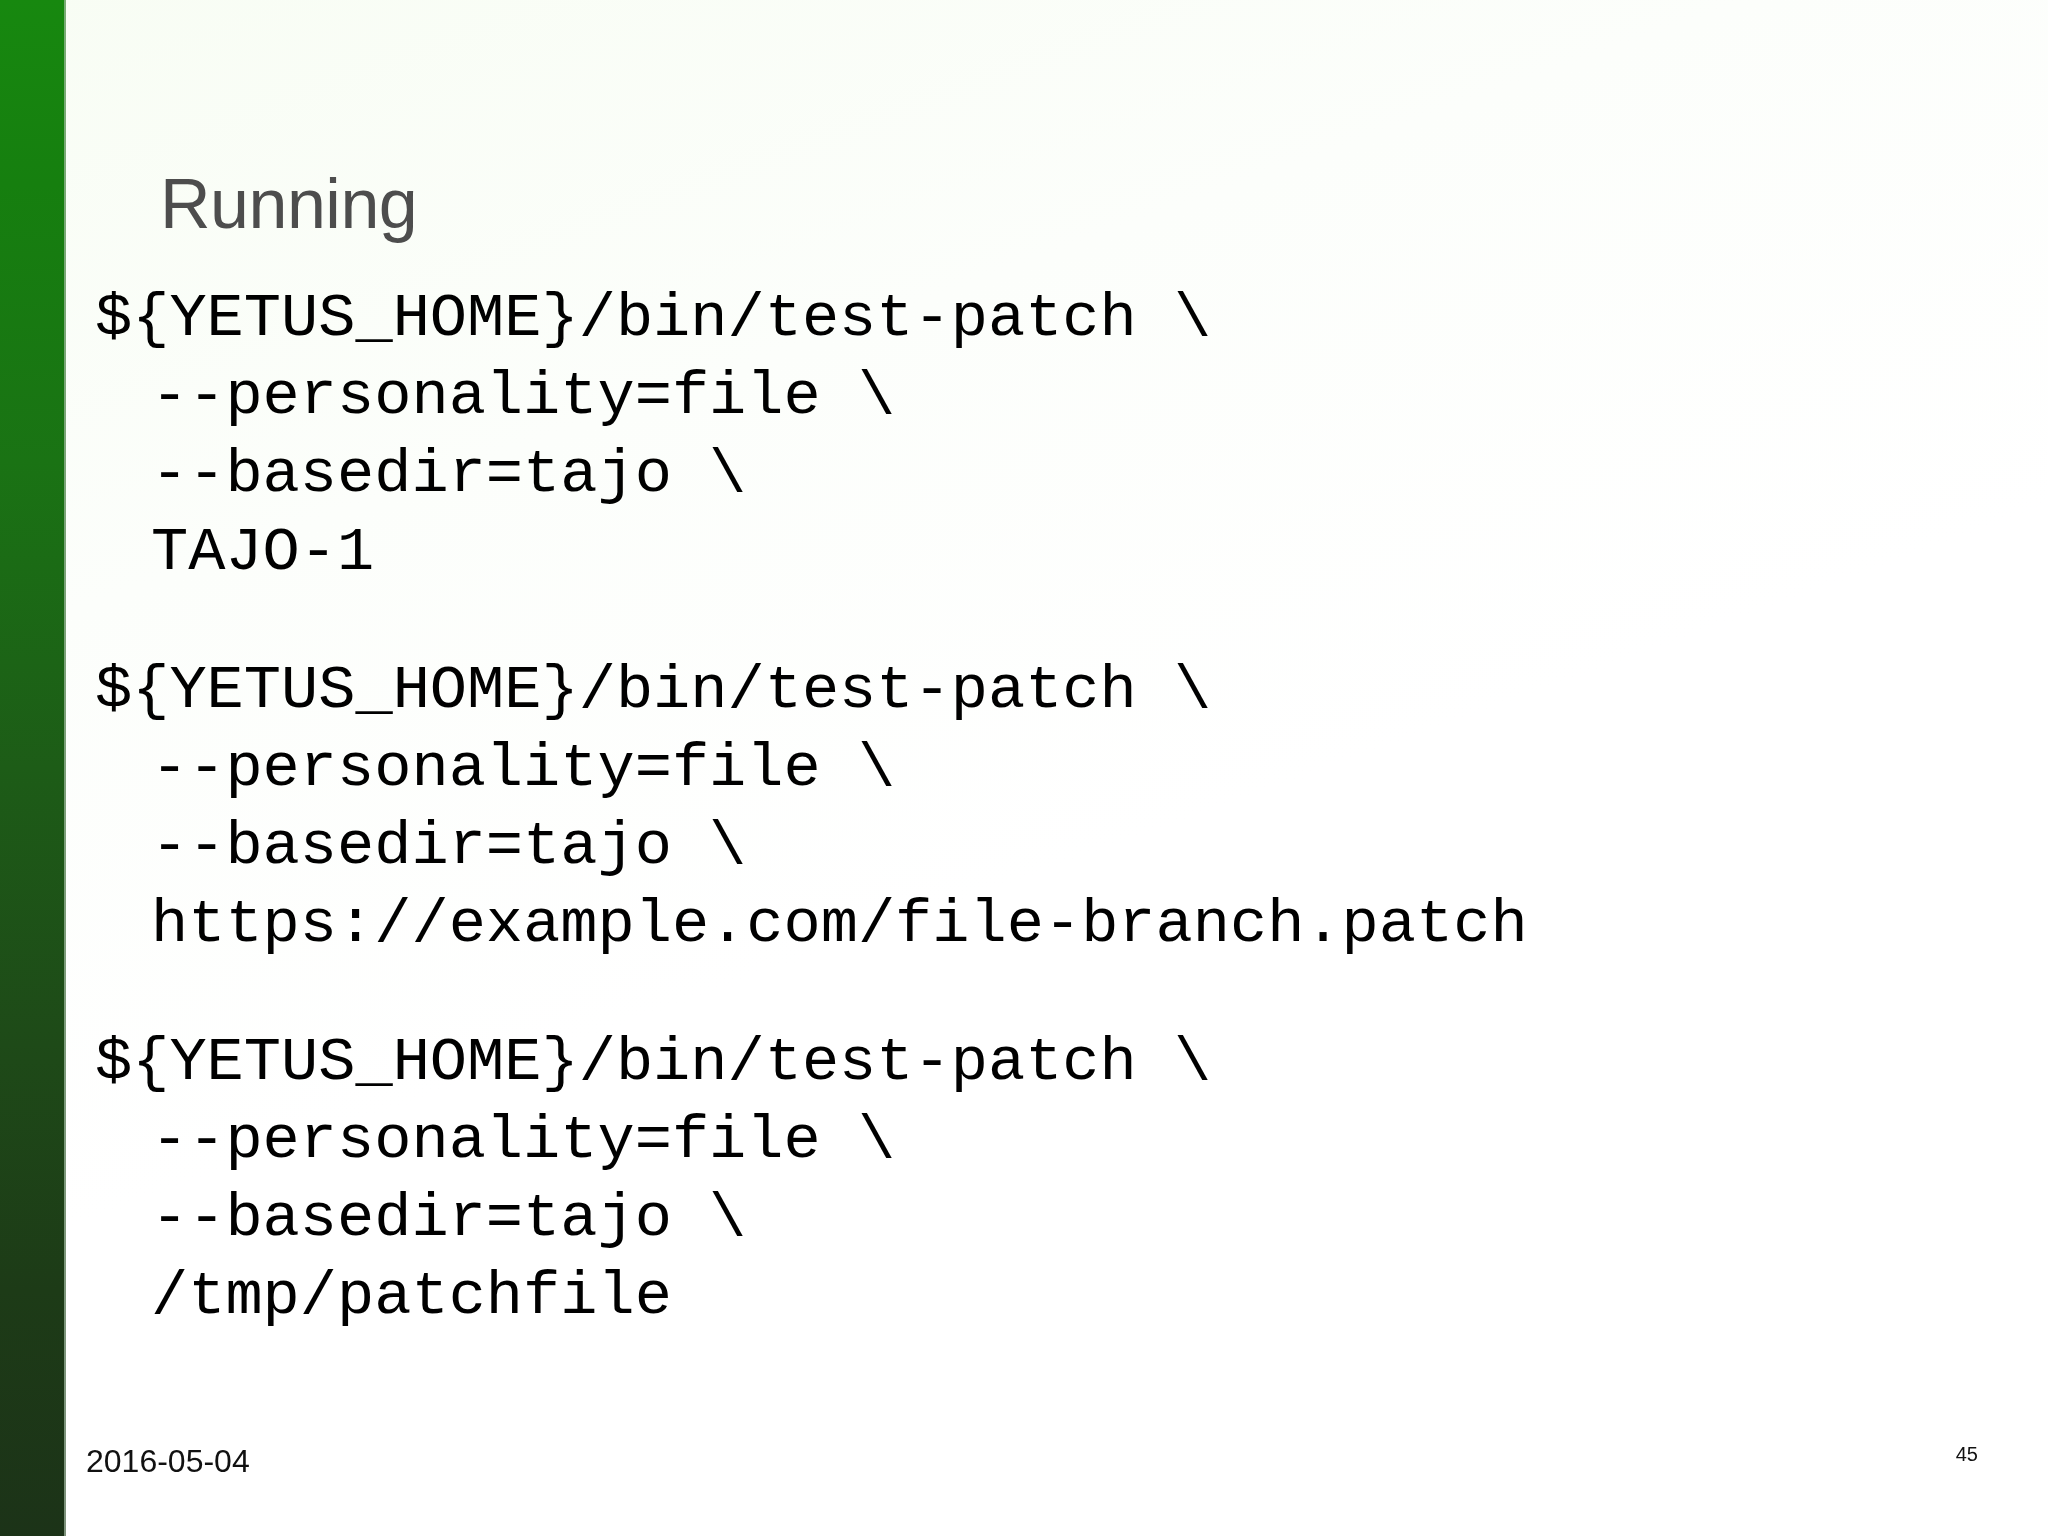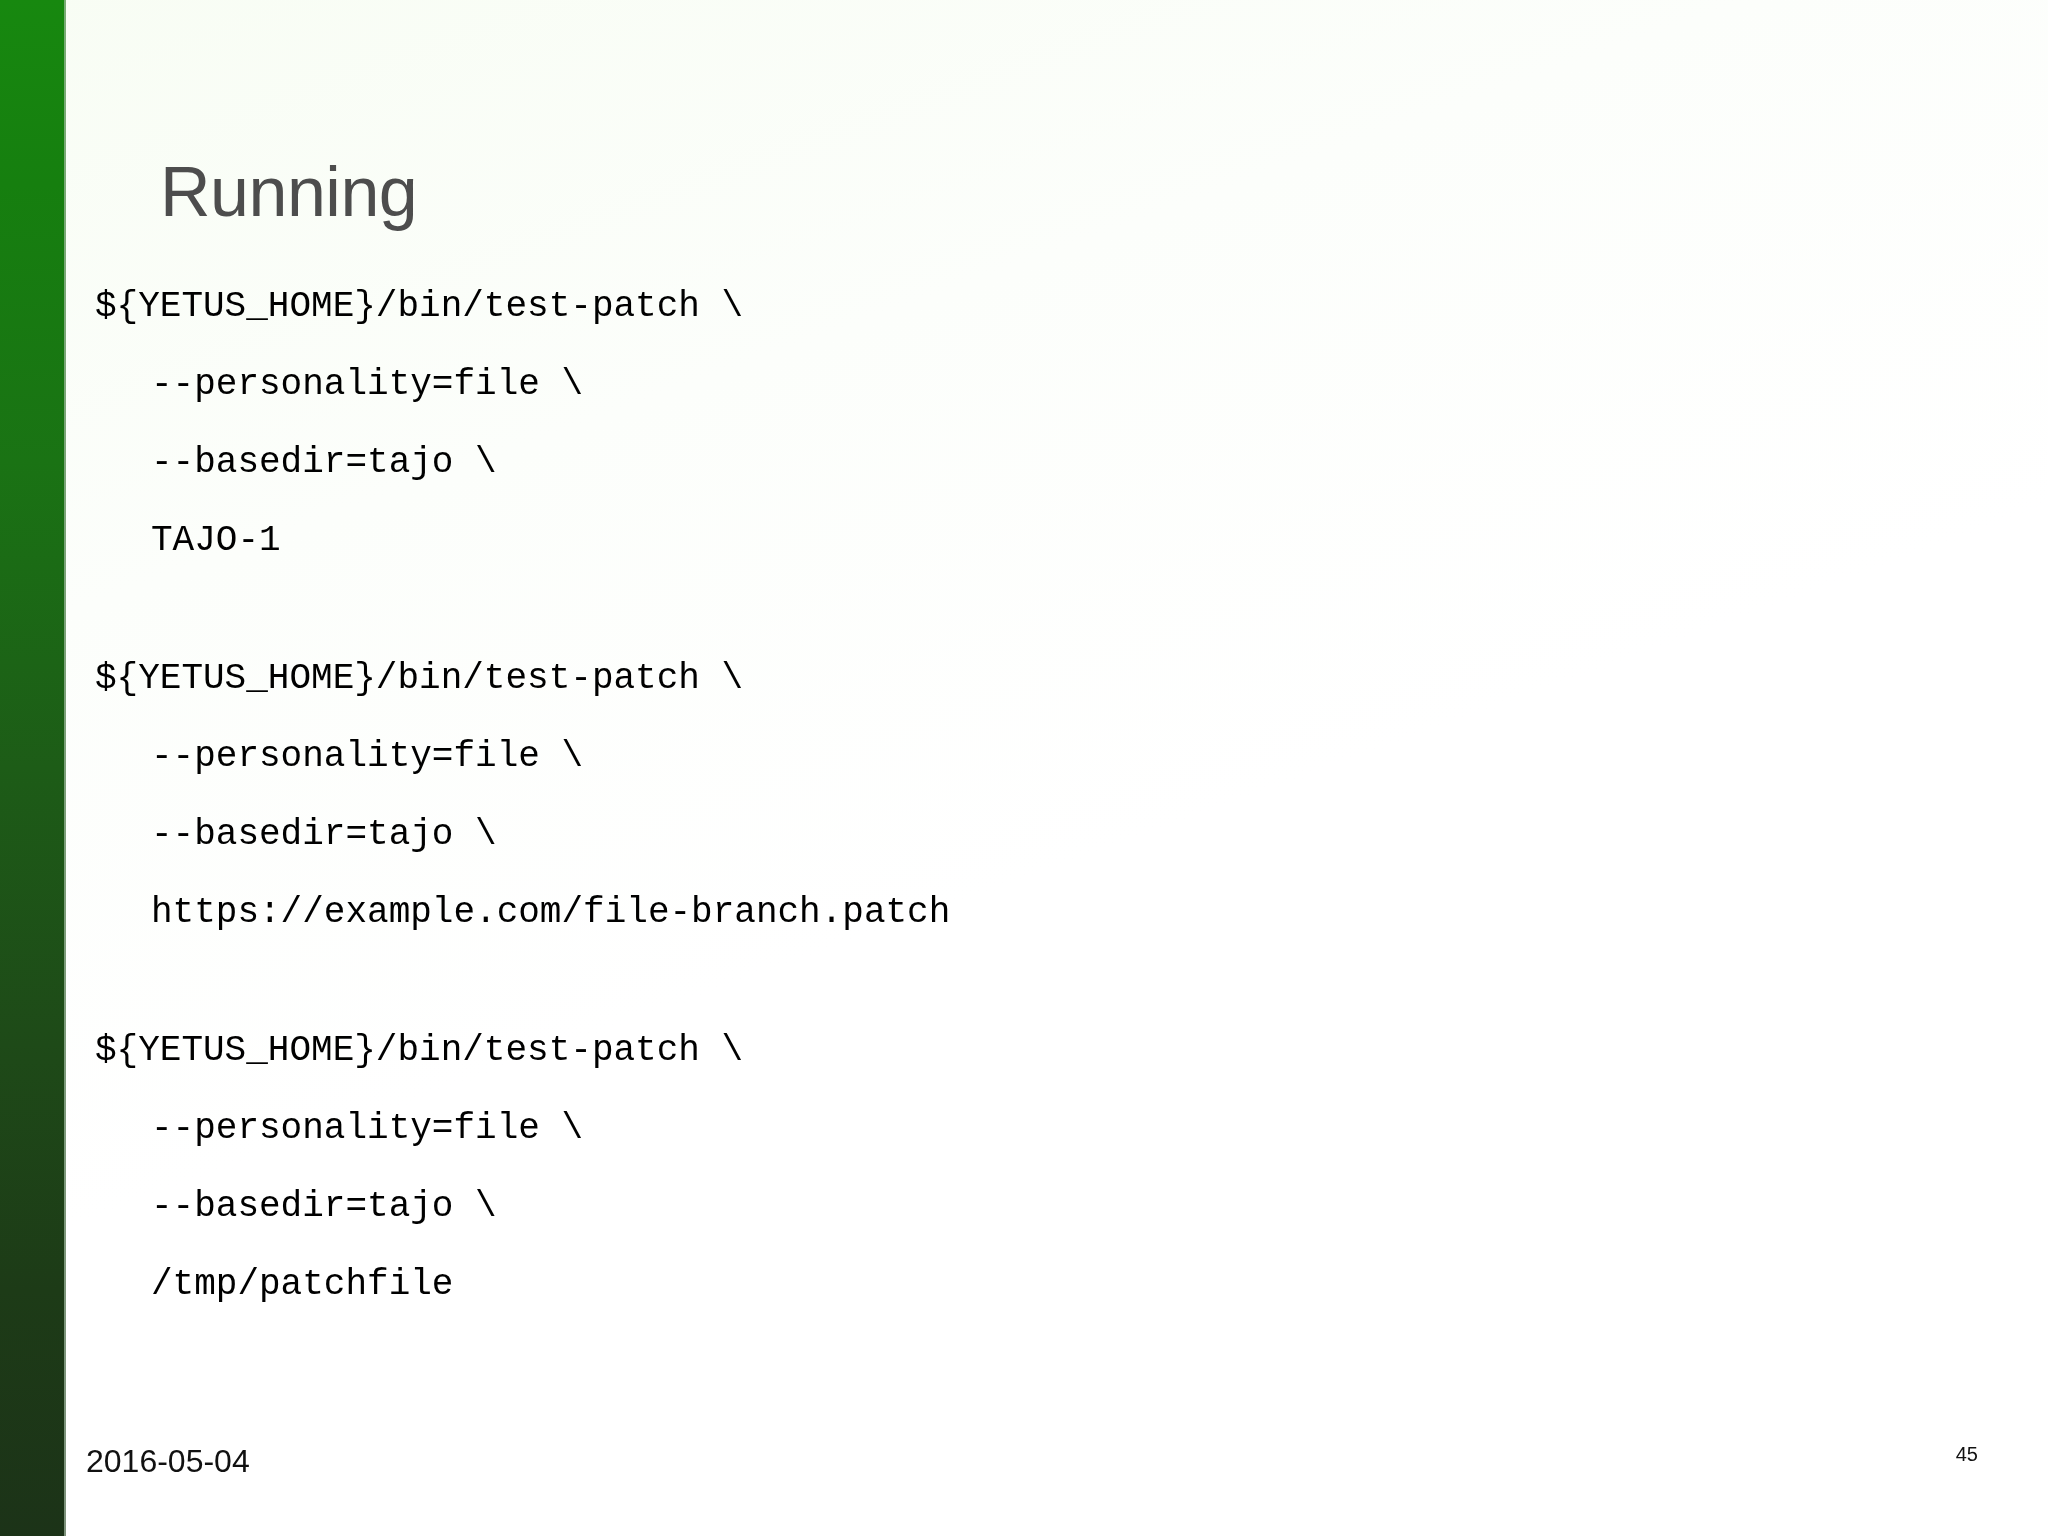--- a/index.html
+++ b/index.html
@@ -43,38 +43,38 @@
     width: 2px;
     height: 1536px;
     background: linear-gradient(to bottom, #0f6a0a 0%, #12380f 100%);
     opacity: 0.55;
   }
 
   
   .slide-title {
     position: absolute;
     left: 160px;
-    top: 110px;
+    top: 122px;
     font-family: "Liberation Sans", sans-serif;
     font-size: 70px;
     font-weight: 400;
     line-height: 1;
     color: #4d4d4d;
     letter-spacing: -0.5px;
     white-space: nowrap;
   }
 
   
   .code-body {
     position: absolute;
     left: 95px;
-    top: 268px;
+    top: 280px;
     width: 1860px;
     font-family: "Liberation Mono", "DejaVu Sans Mono", monospace;
-    font-size: 36px;
+    font-size: 62px;
     line-height: 78px;
     color: #000000;
     white-space: pre;
   }
 
   .code-block {
     margin: 0;
   }
 
   .code-line {

